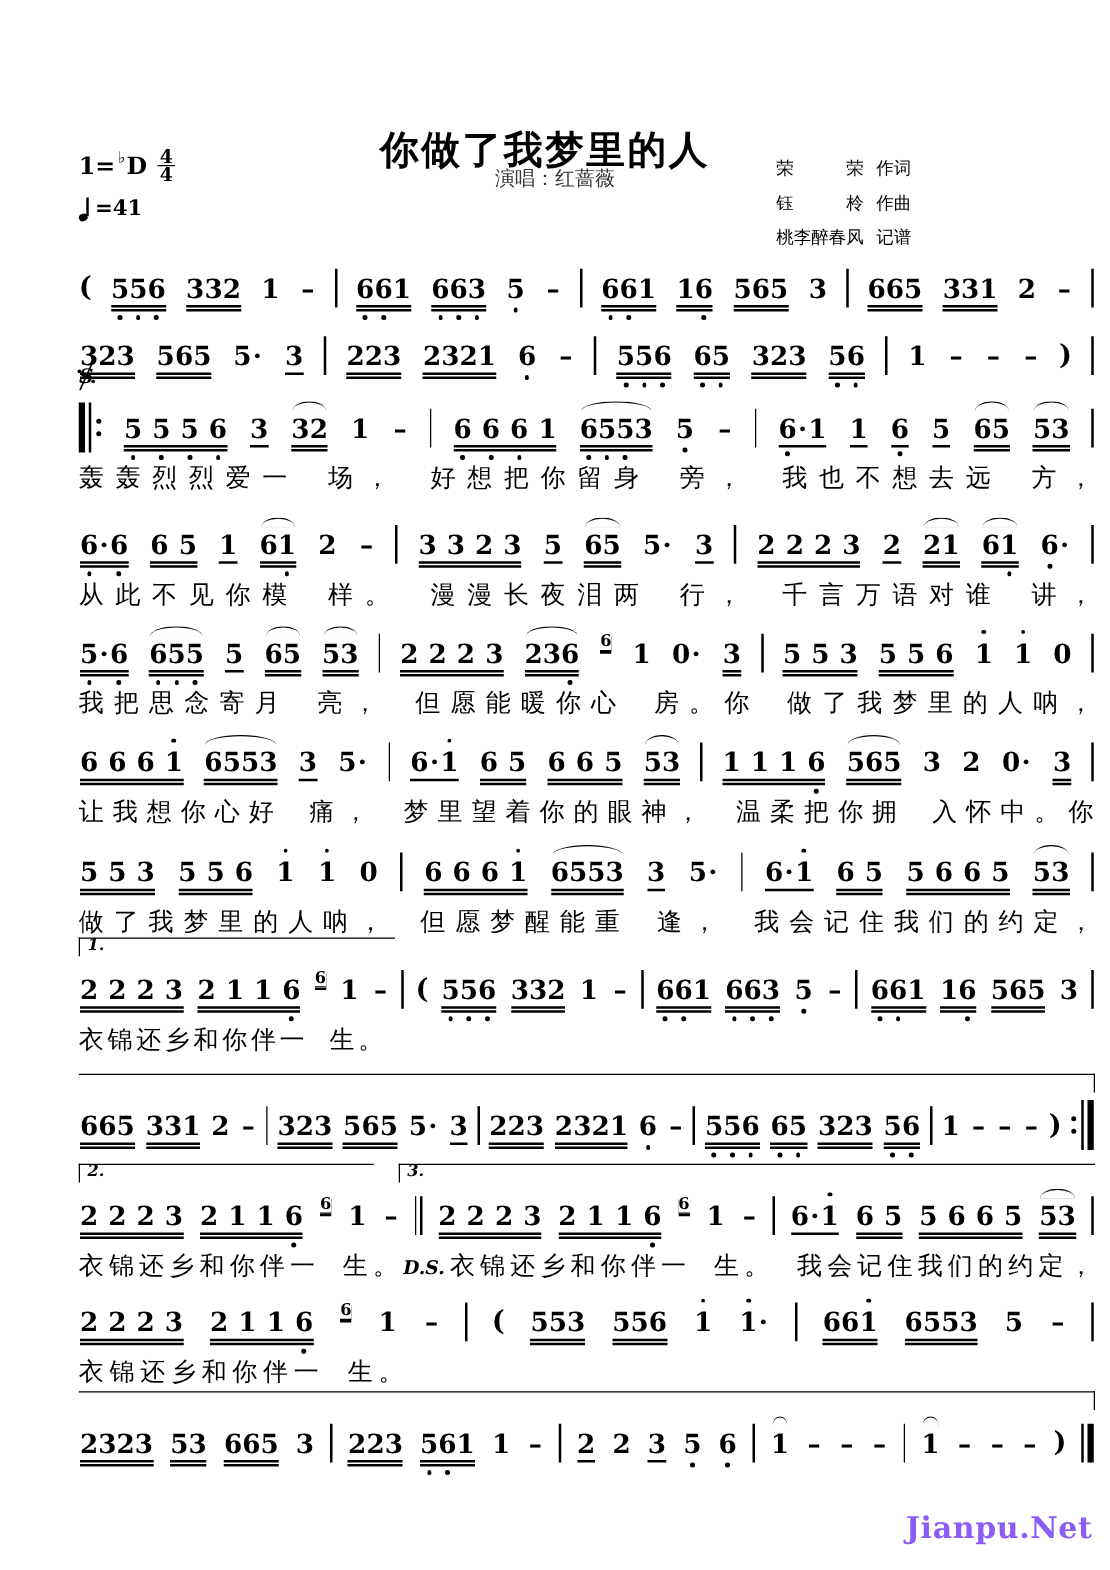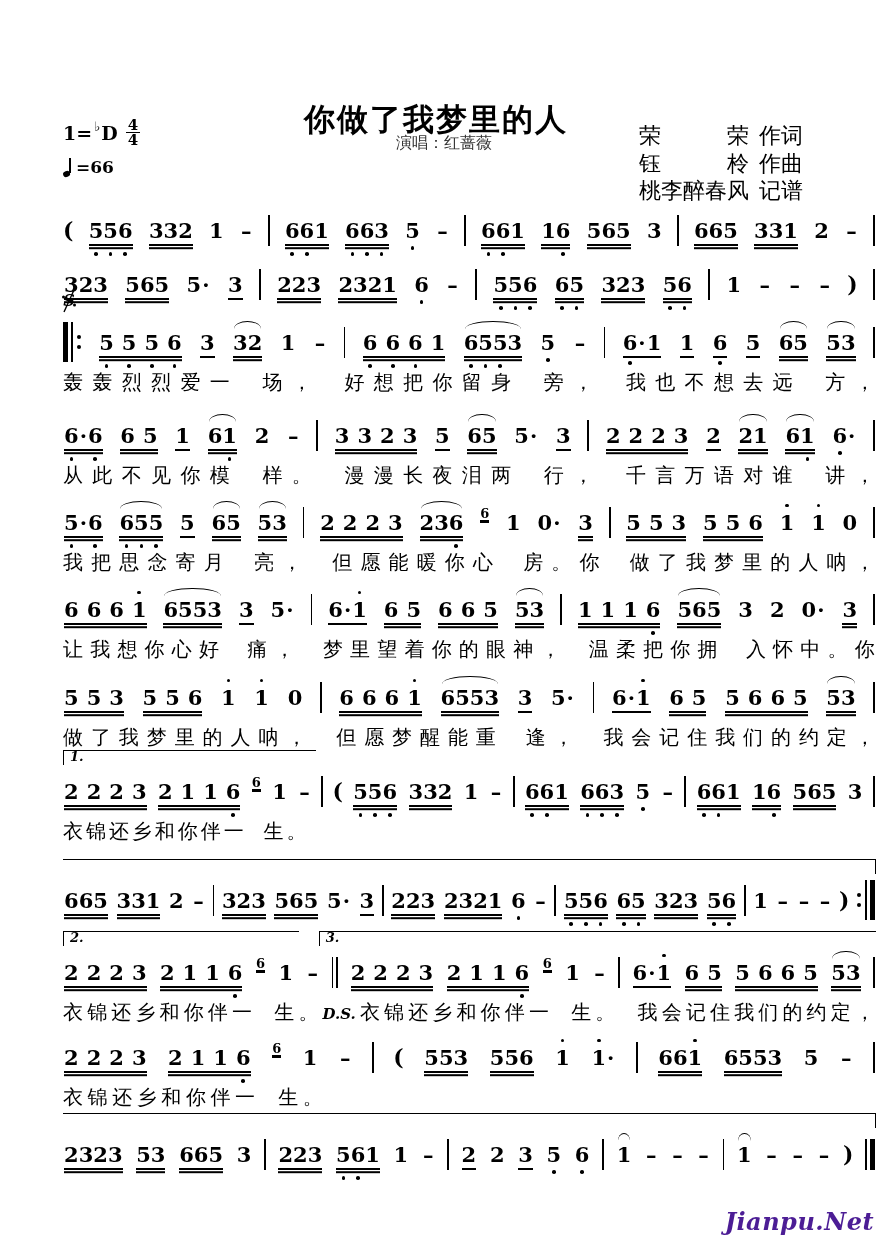--- a/index.html
+++ b/index.html
@@ -14,21 +14,21 @@
   .keyline{font-size:19px;font-weight:bold;display:flex;align-items:center;}
   .keyline sup{font-size:13px;position:relative;top:-6px;margin:0 1px 0 2px;}
   .frac{display:inline-flex;flex-direction:column;align-items:center;margin-left:8px;
         font-size:15px;font-weight:bold;line-height:14px;}
   .frac .n{border-bottom:1.4px solid #000;padding:0 2px;}
   .tempoline{margin-top:9px;font-size:17px;font-weight:bold;display:flex;align-items:center;gap:2px;}
   .qnote{display:inline-block;width:11px;height:21px;position:relative;}
   .qnote::before{content:'';position:absolute;left:0;bottom:1px;width:7px;height:5.5px;background:#000;
                  border-radius:50%;transform:rotate(-20deg);}
   .qnote::after{content:'';position:absolute;left:6.2px;bottom:4px;width:1.8px;height:15px;background:#000;}
-  .credits{position:absolute;left:639px;top:122px;font-size:22px;line-height:27.5px;}
+  .credits{position:absolute;left:621px;top:122px;font-size:14px;line-height:27.5px;}
   .credit-row{display:flex;gap:10px;}
   .credit-name{white-space:pre;}
   
   .score{position:absolute;left:63px;top:0;width:812px;}
   .system{position:absolute;left:0;width:100%;}
   .music{display:flex;justify-content:space-between;align-items:center;height:36px;
          font-size:21px;font-weight:bold;}
   .tok{display:inline-flex;position:relative;padding:0 1px;align-items:baseline;}
   .ch{position:relative;line-height:25px;}
   .tok.u1::after{content:'';position:absolute;left:1px;right:1px;bottom:-3px;height:1.7px;background:#000;}
@@ -59,42 +59,42 @@
   .lyr-ch.ds{font-style:italic;font-weight:bold;font-size:15px;}
   .lyr-sp{width:14px;display:inline-block;}
   
   .volta{position:absolute;top:-23px;height:14px;border-top:1.6px solid #000;
          font-size:13px;font-style:italic;font-weight:bold;}
   .volta.open{border-left:1.6px solid #000;}
   .volta.cont{border-right:1.6px solid #000;}
   .volta .vl{padding-left:6px;position:relative;top:-2px;}
   .segno{position:absolute;top:-36px;left:-2px;}
   .watermark{position:absolute;right:14px;bottom:20px;font-size:24px;font-weight:bold;
-             color:#4c1d95;font-family:"DejaVu Serif",serif;letter-spacing:0.5px;font-style:italic;}
+             color:#8b5cf6;font-family:"DejaVu Serif",serif;letter-spacing:0.5px;}
 </style>
 </head>
 <body>
 
 <div class="page">
   <h1 class="title">你做了我梦里的人</h1>
   <div class="performer">演唱：红蔷薇</div>
 
   <div class="keybox">
     <div class="keyline">
       <span>1=</span>
         <sup>♭</sup>
         <span>D</span>
       <span class="frac">
         <span class="n">4</span>
         <span class="d">4</span>
       </span>
     </div>
     <div class="tempoline">
       <span class="qnote"></span>
-        <span>=66</span>
+        <span>=41</span>
     </div>
   </div>
 
   <div class="credits" id="credits">
       <div class="credit-row">
         <span class="credit-name">荣　　　荣</span>
         <span class="credit-role">作词</span>
       </div>
       <div class="credit-row">
         <span class="credit-name">钰　　　柃</span>

